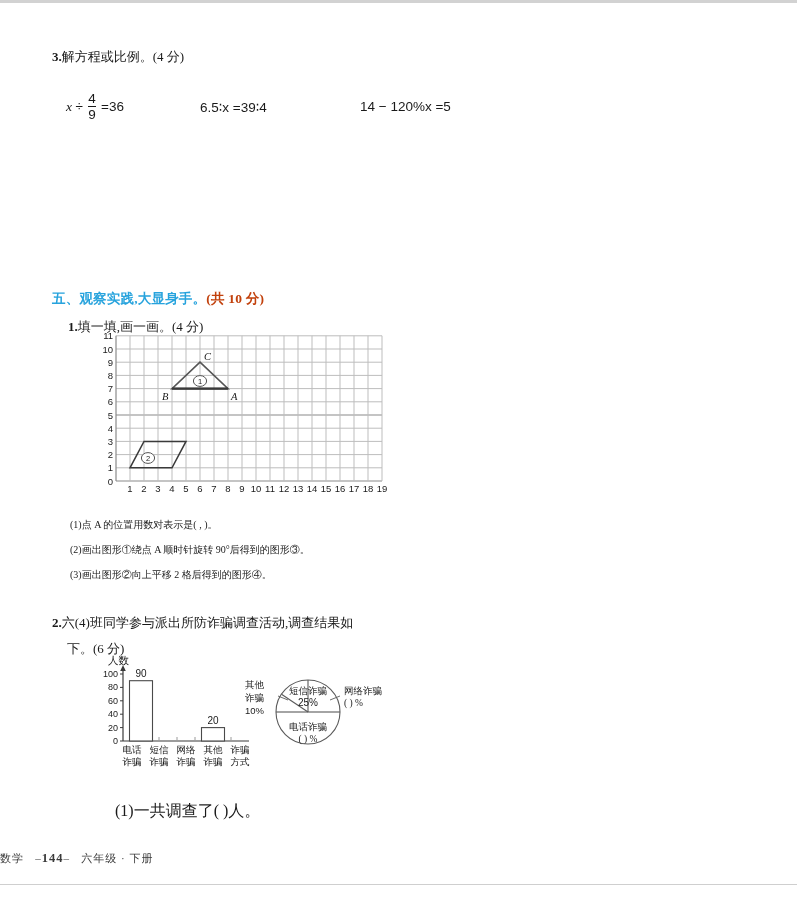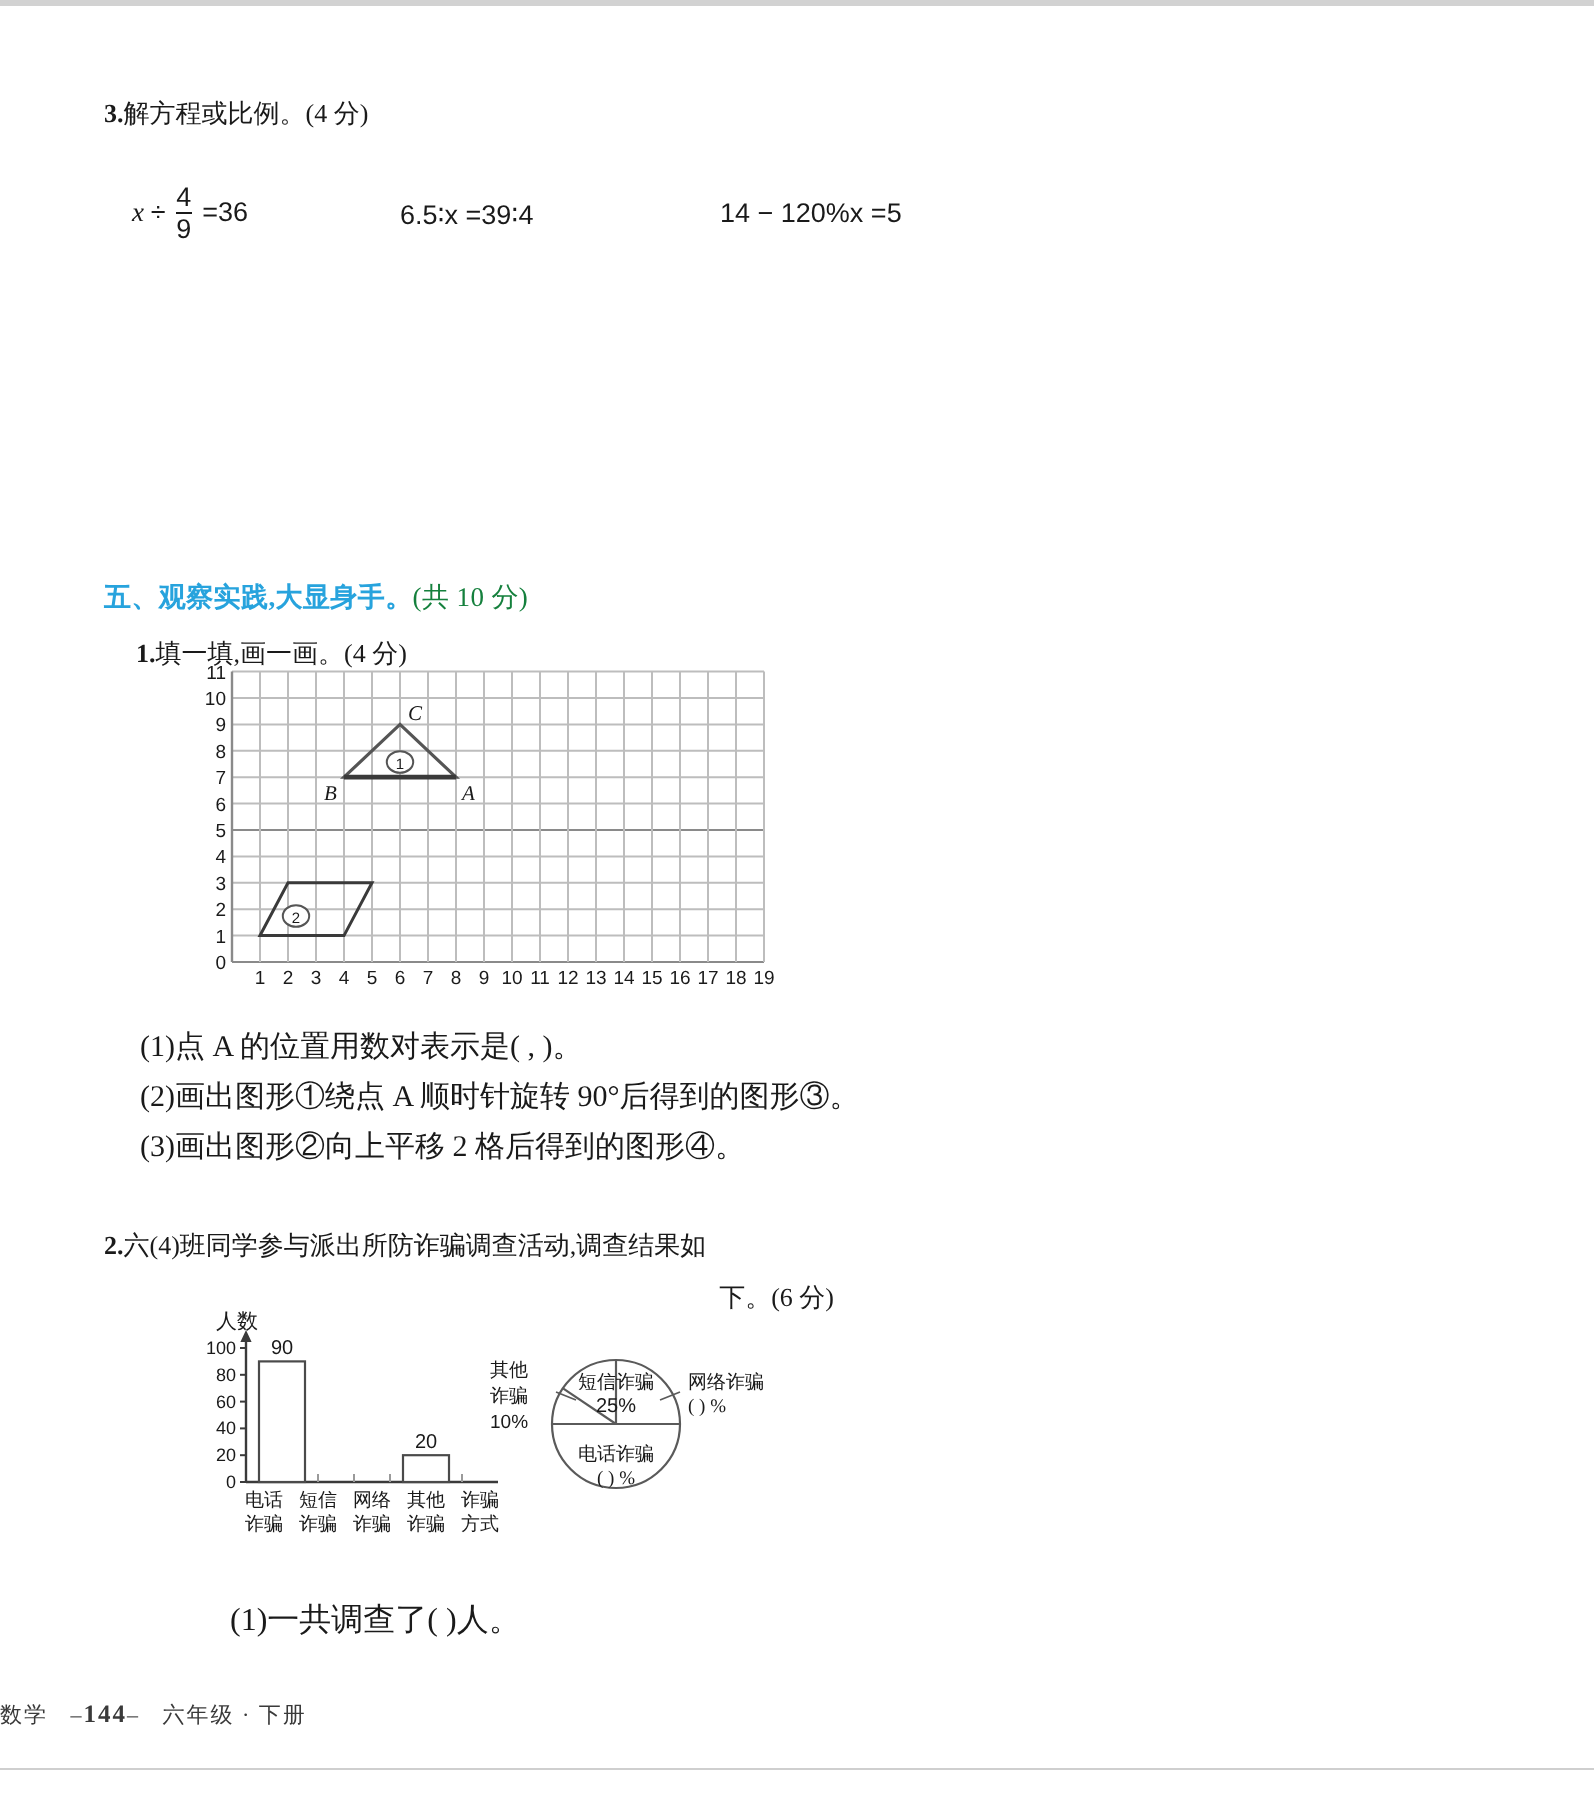--- a/index.html
+++ b/index.html
@@ -4,24 +4,24 @@
 <style>
   html,body{margin:0;padding:0;background:#fff;}
   body{width:797px;height:897px;position:relative;overflow:hidden;
        font-family:"Liberation Serif","DejaVu Serif",serif;color:#1a1a1a;}
   .topline{position:absolute;left:0;top:0;width:797px;height:3px;background:#d2d2d2;}
   .col{position:absolute;top:0;}
   .colL{left:0;width:420px;}
   .colR{left:420px;width:377px;}
 
   .sec-head{color:#27a3dd;font-weight:bold;font-size:13.5px;letter-spacing:.2px;}
-  .sec-head .pts{color:#15803d;font-weight:normal;}
+  .sec-head .pts{color:#c2410c;font-weight:bold;}
   .qno{font-weight:bold;font-size:13px;}
   .body-txt{font-size:13px;line-height:26px;}
-  .indent{padding-left:17px;text-align:right;}
+  .indent{padding-left:17px;}
 
   
   #p3{position:absolute;left:52px;top:44px;width:360px;}
   #p3 .eqrow{position:relative;height:54px;margin-top:10px;}
   .eq{position:absolute;font-size:13.5px;white-space:nowrap;
       font-family:"Liberation Serif",serif;}
   .eq i{font-family:"Liberation Serif",serif;font-style:italic;}
   .frac{display:inline-block;vertical-align:middle;text-align:center;
         font-size:13.5px;line-height:15px;margin:0 2px;position:relative;top:-1px;}
   .frac .num{display:block;}
@@ -31,21 +31,21 @@
   
   #s5head{position:absolute;left:52px;top:290px;}
   #s5q1{position:absolute;left:68px;top:314px;}
 
   
   #grid-wrap{position:absolute;left:96px;top:333px;width:300px;height:160px;}
   #grid-svg{display:block;}
 
   
   #s5list{position:absolute;left:70px;top:512px;width:345px;}
-  #s5list .li{font-size:15px;line-height:25px;white-space:nowrap;}
+  #s5list .li{font-size:10px;line-height:25px;white-space:nowrap;}
   #s5q2{position:absolute;left:52px;top:610px;width:365px;}
 
   
   #stats{position:absolute;left:92px;top:652px;width:330px;height:120px;}
   #stats svg{display:block;}
 
   #s5tail{position:absolute;left:70px;top:798px;width:345px;}
   #s5tail .li{font-size:16px;line-height:25px;margin-left:45px;}
 
   

